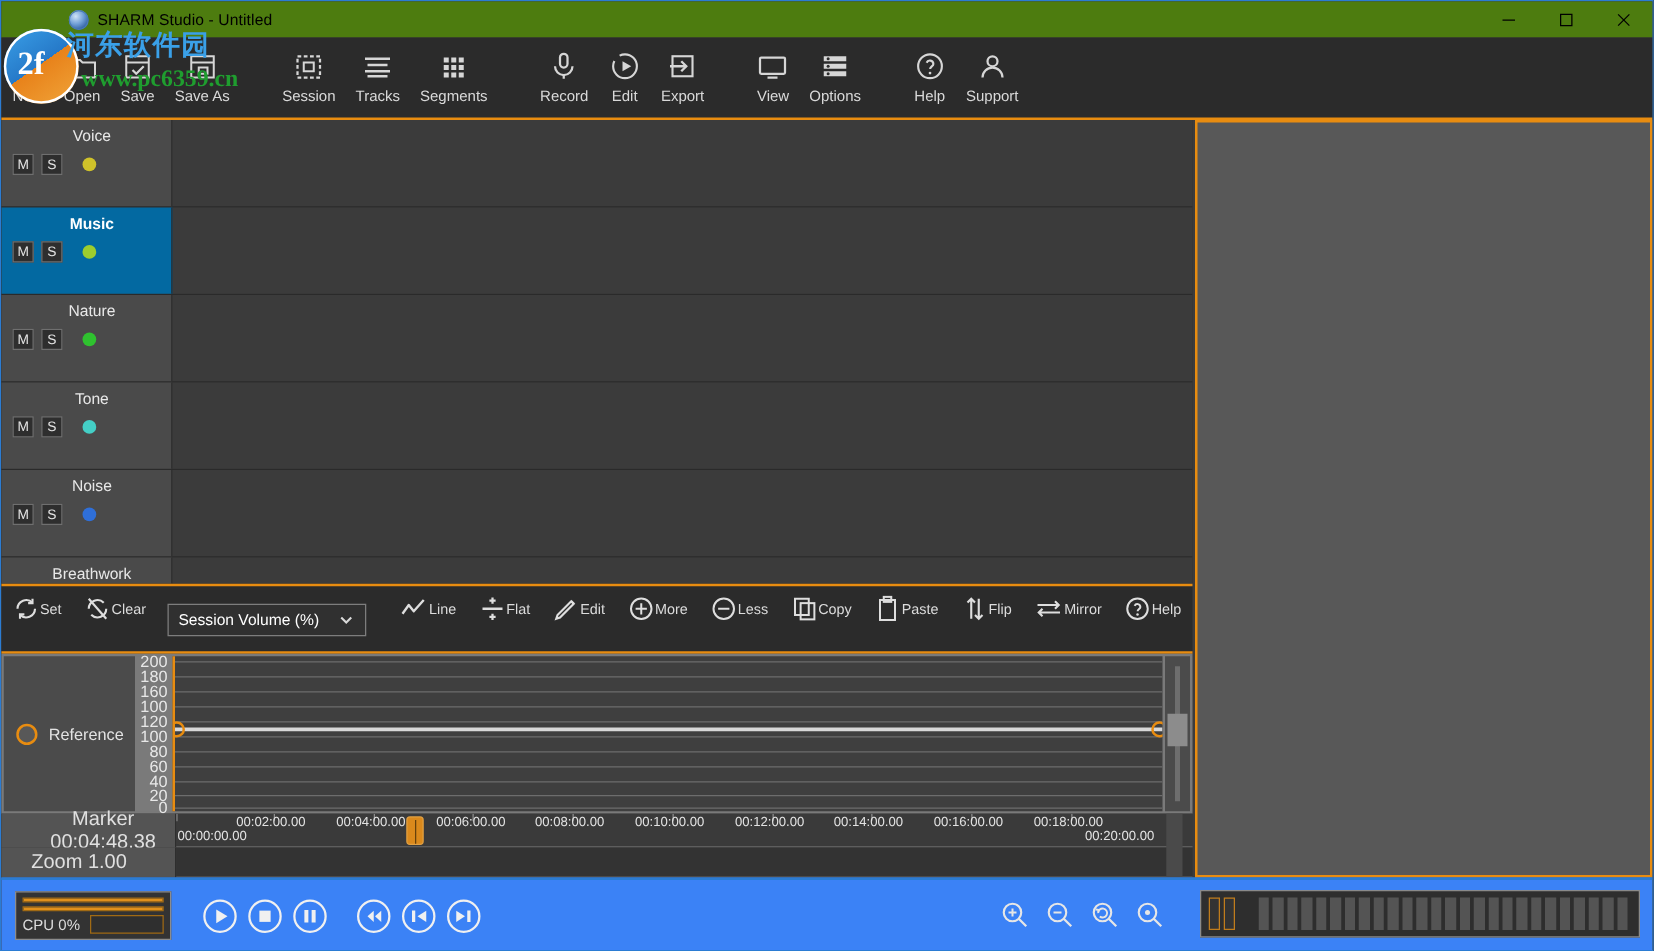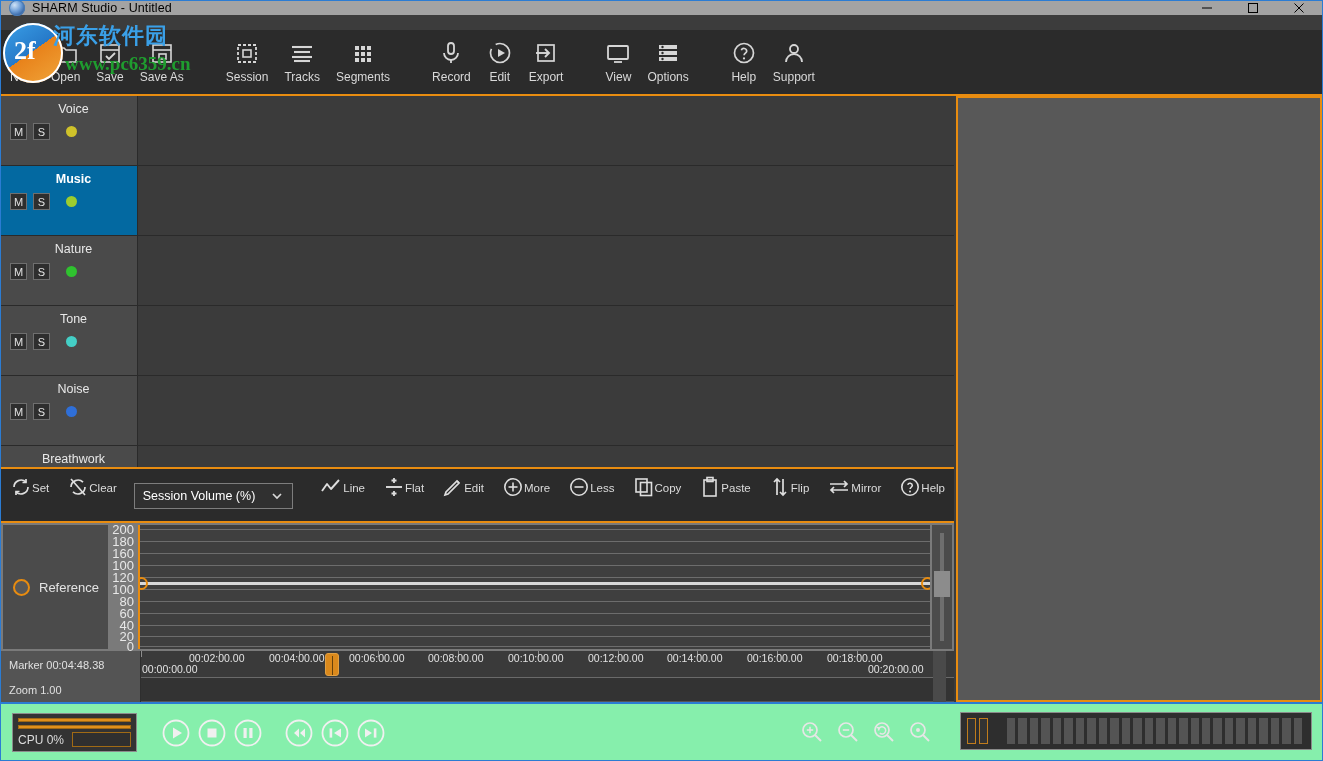--- a/index.html
+++ b/index.html
@@ -14,23 +14,23 @@
     position: relative;
     width: 1323px; height: 761px;
     border: 1px solid #2b7cd3;
     background: #3c3c3c;
     overflow: hidden;
   }
 
   
   .titlebar {
     position: absolute; left: 0; top: 0;
-    width: 1321px; height: 14px;
-    background: #a3a3a3;
-    display: flex; align-items: center;
+    width: 1321px; height: 29px;
+    background: #4d7c0f;
+    display: flex; align-items: center; padding-left: 46px;
   }
   .title-icon {
     width: 16px; height: 16px; margin-left: 8px; margin-right: 7px;
     border-radius: 50%;
     background: radial-gradient(circle at 35% 32%, #cfe3f7 0%, #6f9ed6 42%, #2f5fa0 75%, #17335e 100%);
     box-shadow: inset 0 0 0 1px #4b7cb5;
     flex: 0 0 auto;
   }
   .title-text {
     font-size: 12.5px; color: #000; letter-spacing: .1px;
@@ -237,22 +237,23 @@
   .timeline {
     position: absolute; left: 0; top: 650px;
     width: 953px; height: 51px;
     background: #3a3a3a;
   }
   .tl-row1 { position: absolute; left: 0; top: 0; width: 953px; height: 27px; display: flex; }
   .tl-row2 { position: absolute; left: 0; top: 27px; width: 953px; height: 24px; display: flex; }
   .tl-label {
     width: 140px; flex: 0 0 140px;
     background: #545454; color: #e0e0e0;
-    font-size: 11px; display: flex; align-items: center; padding-left: 8px;
+    font-size: 16px; display: flex; align-items: center; padding-left: 24px;
     border-right: 1px solid #2e2e2e;
+    text-align: center;
   }
   .tl-ruler {
     flex: 1; position: relative; background: #3a3a3a;
     border-bottom: 1px solid #6a6a6a;
     overflow: hidden;
   }
   .tl-ruler2 { flex: 1; background: #333333; border-bottom: 1px solid #555; }
   .tl-tick { position: absolute; top: 0; width: 1px; height: 6px; background: #8e8e8e; }
   .tl-time {
     position: absolute; font-size: 10.5px; color: #e2e2e2;
@@ -270,21 +271,21 @@
   }
   .tl-vscroll {
     position: absolute; right: 8px; top: 0;
     width: 13px; height: 51px; background: #4a4a4a;
   }
 
   
   .transport {
     position: absolute; left: 0; top: 701px;
     width: 1321px; height: 58px;
-    background: #86efac;
+    background: #3b82f6;
     border-top: 2px solid #2b7cd3;
   }
   .cpu-box {
     position: absolute; left: 11px; top: 9px;
     width: 125px; height: 39px;
     border: 1px solid #8c8c8c;
     background: #333333;
     padding: 4px 5px 0 5px;
   }
   .cpu-bar {

